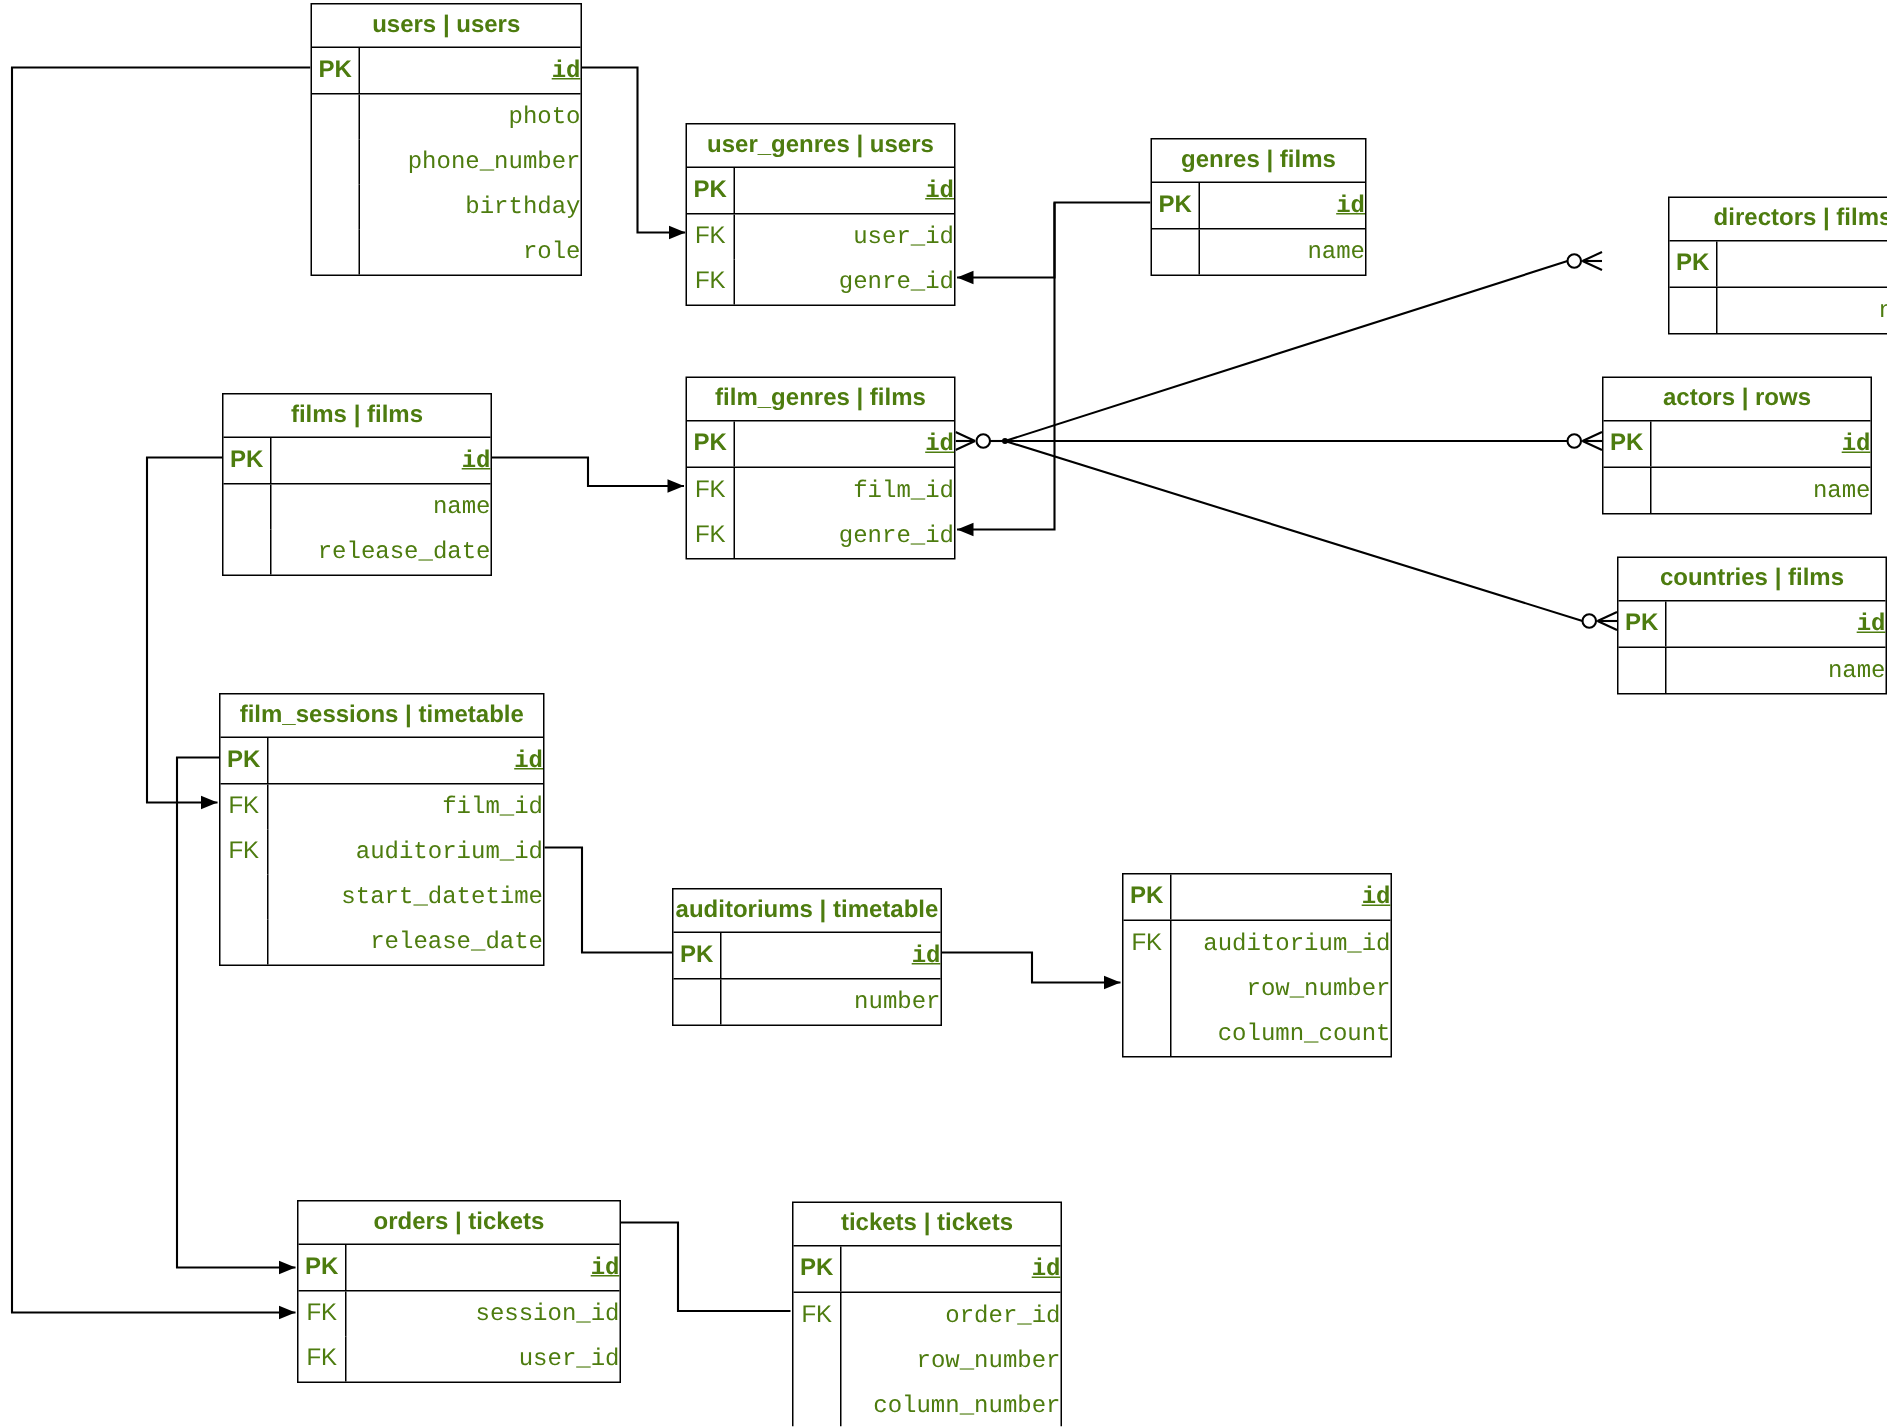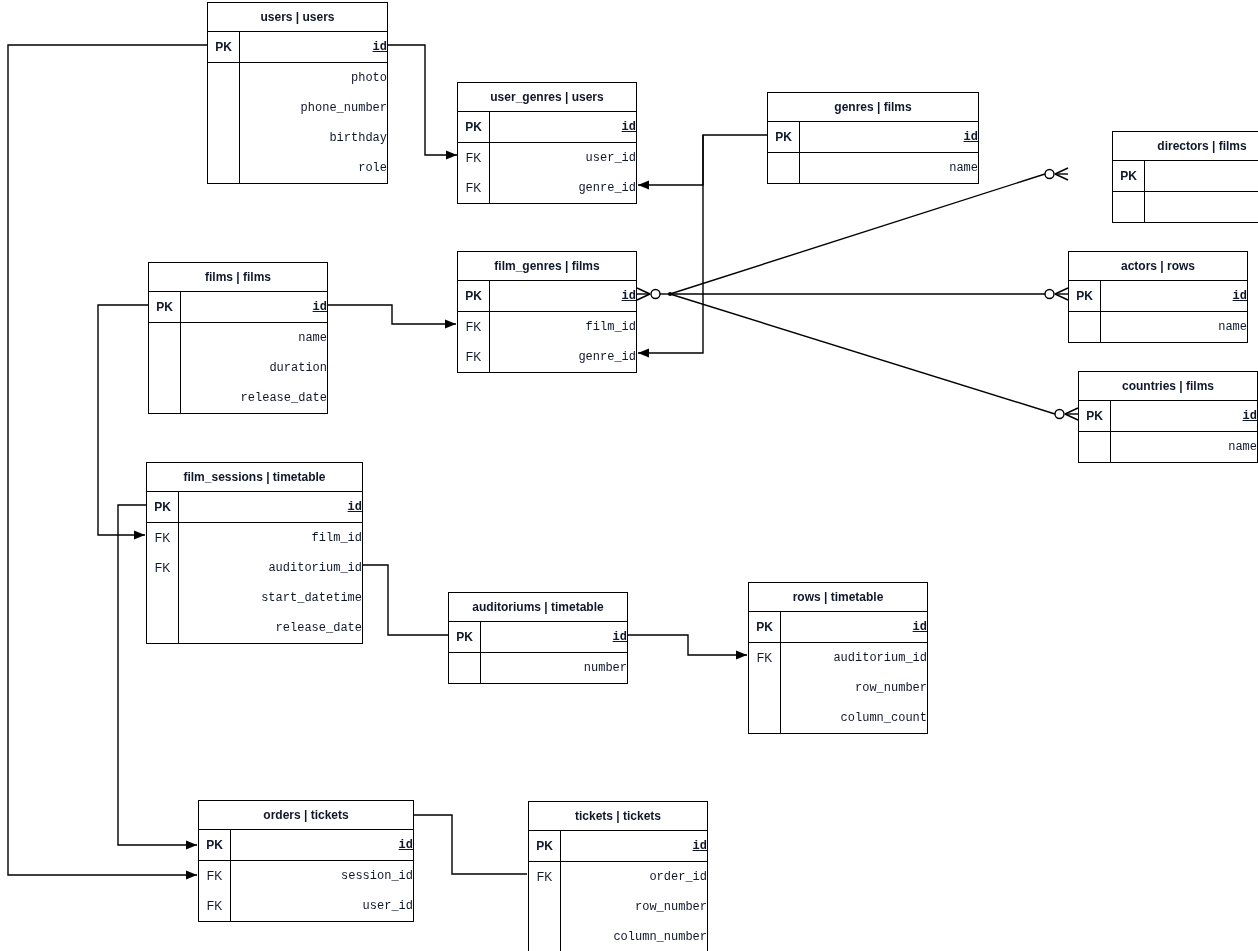--- a/index.html
+++ b/index.html
@@ -14,22 +14,22 @@
   #connector-layer {
     position: absolute;
     left: 0; top: 0;
     width: 1258px; height: 951px;
   }
   .table {
     position: absolute;
     box-sizing: border-box;
     border: 1.5px solid #000;
     background: #fff;
-    font-size: 12px;
-    color: #0f172a;
+    font-size: 16px;
+    color: #4d7c0f;
   }
   .ttl {
     height: 28px;
     line-height: 28px;
     text-align: center;
     font-weight: bold;
     border-bottom: 1.5px solid #000;
     white-space: nowrap;
   }
   .row {
@@ -167,21 +167,21 @@
         </div>
         <div class="row">
           <span class="key">FK</span>
           <span class="fld">user_id</span>
         </div>
         <div class="row">
           <span class="key">FK</span>
           <span class="fld">genre_id</span>
         </div>
       </div>
-      <div class="table" style="left: 767px; top: 92px; width: 212px;">
+      <div class="table" style="left: 767px; top: 92px; width: 144px;">
         <div class="ttl">genres | films</div>
         <div class="row pk">
           <span class="key b">PK</span>
           <span class="fld id">id</span>
         </div>
         <div class="row">
           <span class="key"></span>
           <span class="fld">name</span>
         </div>
       </div>
@@ -223,24 +223,20 @@
         <div class="row pk">
           <span class="key b">PK</span>
           <span class="fld id">id</span>
         </div>
         <div class="row">
           <span class="key"></span>
           <span class="fld">name</span>
         </div>
         <div class="row">
           <span class="key"></span>
-          <span class="fld">duration</span>
-        </div>
-        <div class="row">
-          <span class="key"></span>
           <span class="fld">release_date</span>
         </div>
       </div>
       <div class="table" style="left: 457px; top: 251px; width: 180px;">
         <div class="ttl">film_genres | films</div>
         <div class="row pk">
           <span class="key b">PK</span>
           <span class="fld id">id</span>
         </div>
         <div class="row">
@@ -280,21 +276,20 @@
         <div class="row pk">
           <span class="key b">PK</span>
           <span class="fld id">id</span>
         </div>
         <div class="row">
           <span class="key"></span>
           <span class="fld">number</span>
         </div>
       </div>
       <div class="table" style="left: 748px; top: 582px; width: 180px;">
-        <div class="ttl">rows | timetable</div>
         <div class="row pk">
           <span class="key b">PK</span>
           <span class="fld id">id</span>
         </div>
         <div class="row">
           <span class="key">FK</span>
           <span class="fld">auditorium_id</span>
         </div>
         <div class="row">
           <span class="key"></span>

